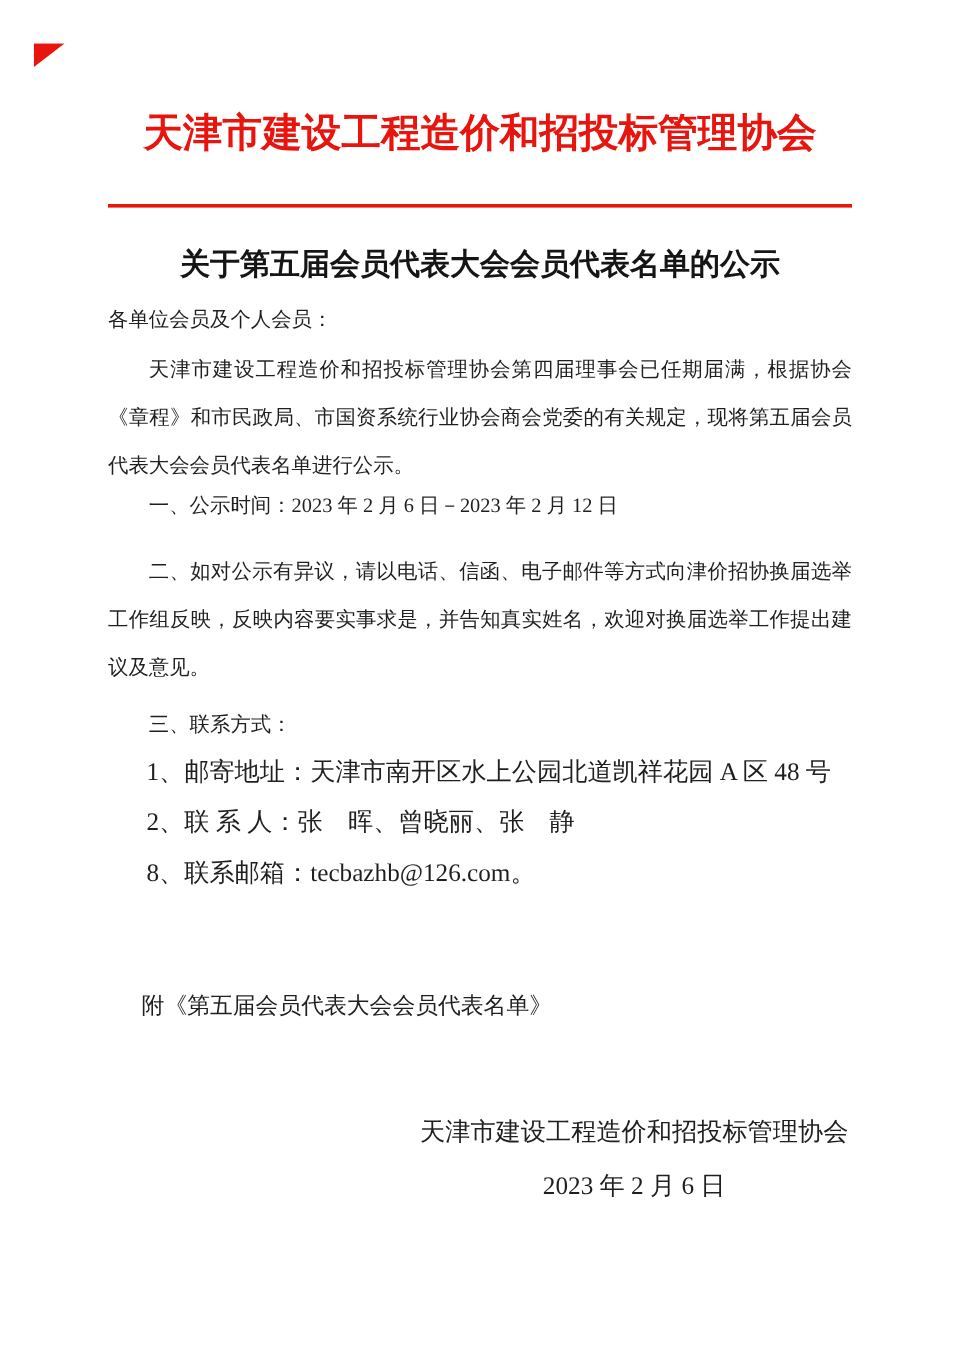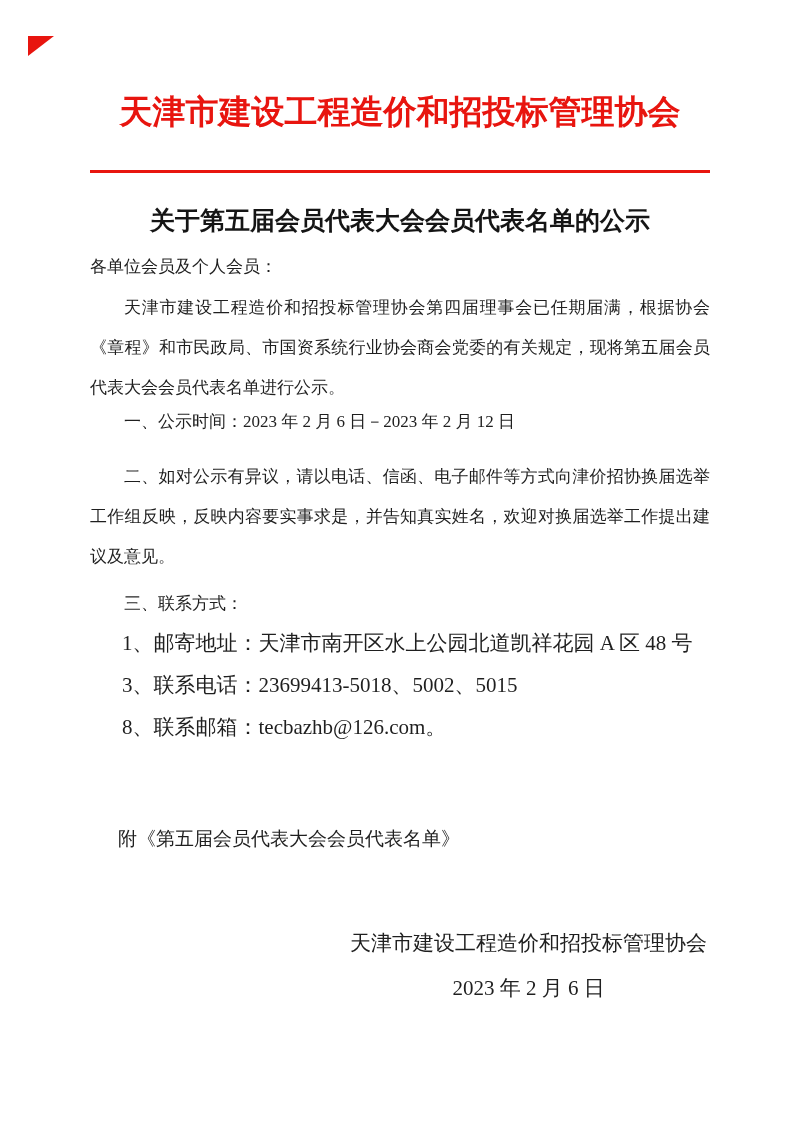--- a/index.html
+++ b/index.html
@@ -122,21 +122,21 @@
   <div class="para intro">天津市建设工程造价和招投标管理协会第四届理事会已任期届满，根据协会《章程》和市民政局、市国资系统行业协会商会党委的有关规定，现将第五届会员代表大会会员代表名单进行公示。</div>
 
   <div class="para item-1">一、公示时间：2023 年 2 月 6 日－2023 年 2 月 12 日</div>
 
   <div class="para item-2">二、如对公示有异议，请以电话、信函、电子邮件等方式向津价招协换届选举工作组反映，反映内容要实事求是，并告知真实姓名，欢迎对换届选举工作提出建议及意见。</div>
 
   <div class="para item-3">三、联系方式：</div>
 
   <div class="contacts">
     <div class="contact-row">1、邮寄地址：天津市南开区水上公园北道凯祥花园 A 区 48 号</div>
-    <div class="contact-row">3、联系电话：23699413-5018、5002、5015</div>
+    <div class="contact-row">2、联 系 人：张　晖、曾晓丽、张　静</div>
     <div class="contact-row">8、联系邮箱：tecbazhb@126.com。</div>
   </div>
 
   <div class="attachment">附《第五届会员代表大会会员代表名单》</div>
 
   <div class="signature">
     <div class="sig-org">天津市建设工程造价和招投标管理协会</div>
     <div class="sig-date">2023 年 2 月 6 日</div>
   </div>
 

